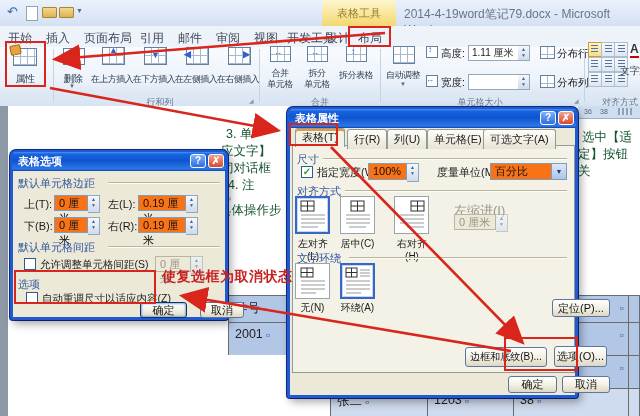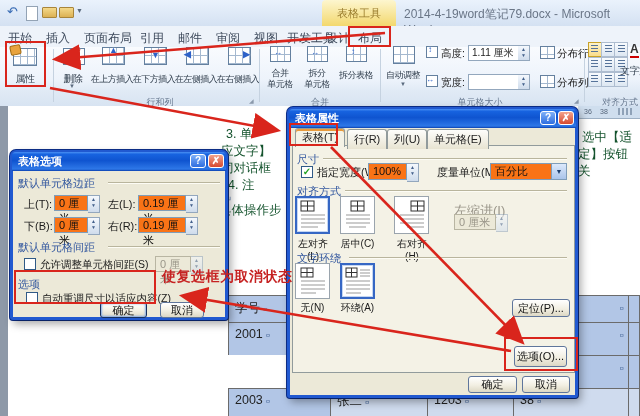--- a/index.html
+++ b/index.html
@@ -58,21 +58,21 @@
   .gl{font-size:11px;color:#31569e;}
   .etch{height:1px;background:#b9b59d;box-shadow:0 1px 0 #fdfcf5;}
   .fld{background:#f97316;border:1px solid #7f9db9;font-size:11px;line-height:15px;padding-left:4px;box-sizing:border-box;color:#111;}
   .fld.dis{background:#ece9d8;border-color:#b8b5a2;color:#9a968a;}
   .cb{width:12px;height:12px;background:#fff;border:1px solid #305a87;box-sizing:border-box;font-size:10px;line-height:10px;
       text-align:center;color:#21a121;font-weight:bold;}
   .lbl{font-size:11px;color:#1a1a1a;}
   .lbl.dis{color:#9a968a;}
   .xbtn{background:linear-gradient(#ffffff,#f2efe2 55%,#ddd8c4);border:1px solid #5f769c;border-radius:3px;
         font-size:11px;color:#111;text-align:center;box-sizing:border-box;
-        display:flex;align-items:center;justify-content:center;}
+        display:flex;align-items:center;justify-content:center;margin-left:40px;}
   .xbtn.def{border:1px solid #17305e;box-shadow:inset 0 0 2px 1px #86abe4;}
   .cboarr{width:15px;background:linear-gradient(#dce9fb,#aac4ea);border:1px solid #7f9db9;border-left:none;
           color:#1d3f6e;font-size:7px;text-align:center;box-sizing:border-box;}
   .xtab{font-size:11px;color:#222;background:linear-gradient(#fdfdfb,#e8e4d2);border:1px solid #919b9c;
         border-bottom:none;border-radius:3px 3px 0 0;padding:2px 6px 2px;}
   .xtab.on{background:#f4f2e6;box-shadow:inset 0 2px 0 #e79a3c;padding-bottom:4px;position:relative;z-index:2;}
   .panel{background:#f4f2e6;border:1px solid #919b9c;}
   .thmb{background:#fff;border:1px solid #9aa4ad;display:flex;align-items:center;justify-content:center;box-sizing:border-box;}
   .thmb.sel{border:2px solid #3667c4;box-shadow:inset 0 0 0 1px #c4d6f3;}
   
@@ -230,36 +230,36 @@
   <div class="a tcell" style="left:330px;top:322px;width:97px;height:33px;"></div>
   <div class="a tcell" style="left:427px;top:322px;width:86px;height:33px;"></div>
   <div class="a tcell" style="left:513px;top:322px;width:115px;height:33px;text-align:right;padding-right:4px;"><span class="cmark">¤</span></div>
   <div class="a tcell re" style="left:628px;top:322px;width:12px;height:33px;"></div>
 
   <div class="a tcell" style="left:330px;top:355px;width:97px;height:33px;"></div>
   <div class="a tcell" style="left:427px;top:355px;width:86px;height:33px;"></div>
   <div class="a tcell" style="left:513px;top:355px;width:115px;height:33px;text-align:right;padding-right:4px;"><span class="cmark">¤</span></div>
   <div class="a tcell re" style="left:628px;top:355px;width:12px;height:33px;"></div>
 
-  <div class="a tcell" style="left:228px;top:388px;width:102px;height:28px;"><span>2003</span><span class="cmark">¤</span></div>
   <div class="a tcell lt" style="left:330px;top:388px;width:97px;height:28px;"><span>张二</span><span class="cmark">¤</span></div>
   <div class="a tcell lt" style="left:427px;top:388px;width:86px;height:28px;"><span>1203</span><span class="cmark">¤</span></div>
   <div class="a tcell lt" style="left:513px;top:388px;width:115px;height:28px;"><span>38</span><span class="cmark">¤</span></div>
   <div class="a tcell lt re" style="left:628px;top:388px;width:12px;height:28px;"></div>
 
   <div class="a xpd" style="left:287px;top:107px;width:291px;height:291px;z-index:10;">
     <div class="a xpt" style="width:287px;"><span>表格属性</span></div>
     <div class="a xpbtn-h" style="left:253px;top:4px;">?</div>
     <div class="a xpbtn-x" style="left:271px;top:4px;">✗</div>
     <div class="a xpbody" style="left:3px;top:21px;width:285px;height:267px;"></div>
     <div class="a panel" style="left:5px;top:38px;width:281px;height:226px;"></div>
     <span class="a xtab on" style="left:8px;top:20px;">表格(T)</span>
     <span class="a xtab" style="left:60px;top:22px;">行(R)</span>
     <span class="a xtab" style="left:100px;top:22px;">列(U)</span>
     <span class="a xtab" style="left:140px;top:22px;">单元格(E)</span>
+    <span class="a xtab" style="left:196px;top:22px;">可选文字(A)</span>
 
     <span class="a gl" style="left:10px;top:45px;">尺寸</span>
     <div class="a etch" style="left:36px;top:51px;width:244px;"></div>
     <div class="a cb" style="left:14px;top:59px;">✓</div>
     <span class="a lbl" style="left:30px;top:58px;">指定宽度(W):</span>
     <div class="a fld" style="left:81px;top:56px;width:39px;height:17px;">100%</div>
     <div class="a spn" style="left:120px;top:56px;height:17px;">▲<br>▼</div>
     <span class="a lbl" style="left:150px;top:58px;">度量单位(M):</span>
     <div class="a fld" style="left:203px;top:56px;width:62px;height:17px;">百分比</div>
     <div class="a cboarr" style="left:265px;top:56px;height:17px;line-height:16px;">▼</div>
@@ -330,20 +330,21 @@
           <line x1="1" y1="14" x2="25" y2="14" stroke="#999"></line>
           <line x1="1" y1="18" x2="25" y2="18" stroke="#999"></line>
           <line x1="1" y1="22" x2="25" y2="22" stroke="#999"></line>
           <line x1="1" y1="26" x2="16" y2="26" stroke="#999"></line>
         </svg>
     </div>
     <span class="a lbl" style="left:8px;top:194px;width:35px;text-align:center;font-size:10px;">无(N)</span>
     <span class="a lbl" style="left:53px;top:194px;width:35px;text-align:center;font-size:10px;">环绕(A)</span>
     <div class="a xbtn" style="left:225px;top:192px;width:58px;height:18px;">定位(P)...</div>
 
+    <div class="a xbtn" style="left:138px;top:240px;width:82px;height:20px;font-size:10px;">边框和底纹(B)...</div>
     <div class="a xbtn" style="left:227px;top:239px;width:53px;height:21px;">选项(O)...</div>
     <div class="a xbtn" style="left:181px;top:269px;width:49px;height:17px;">确定</div>
     <div class="a xbtn" style="left:235px;top:269px;width:48px;height:17px;">取消</div>
   </div>
 
   <div class="a xpd" style="left:10px;top:150px;width:218px;height:170px;z-index:12;">
     <div class="a xpt" style="width:214px;"><span>表格选项</span></div>
     <div class="a xpbtn-h" style="left:180px;top:4px;">?</div>
     <div class="a xpbtn-x" style="left:198px;top:4px;">✗</div>
     <div class="a xpbody" style="left:3px;top:21px;width:212px;height:146px;"></div>

